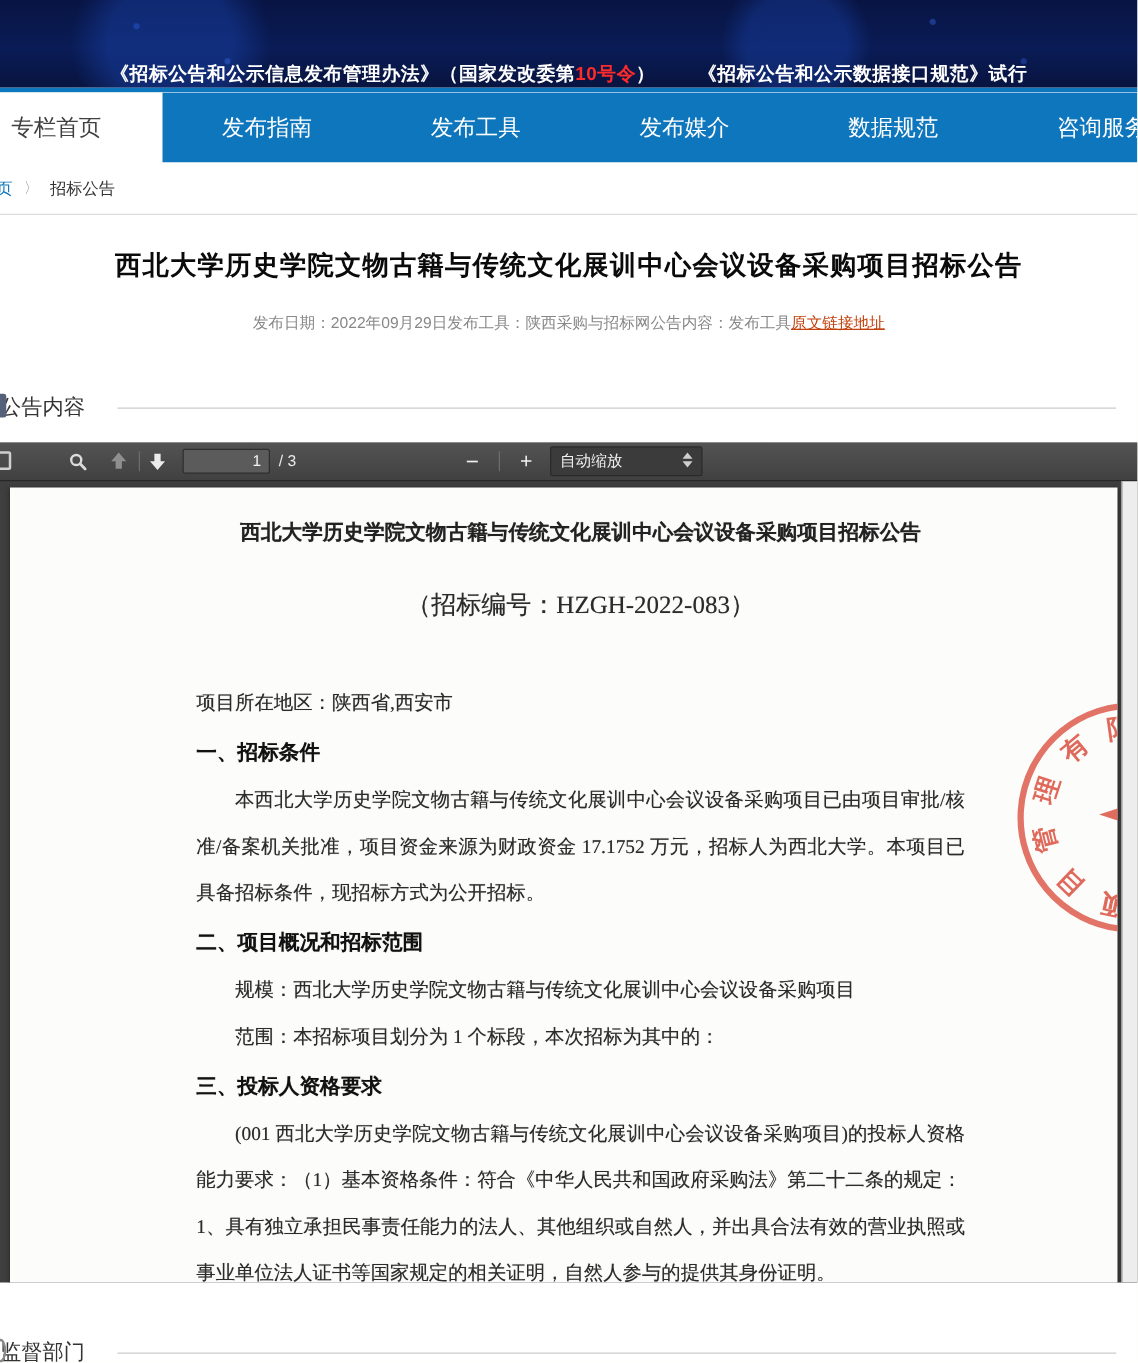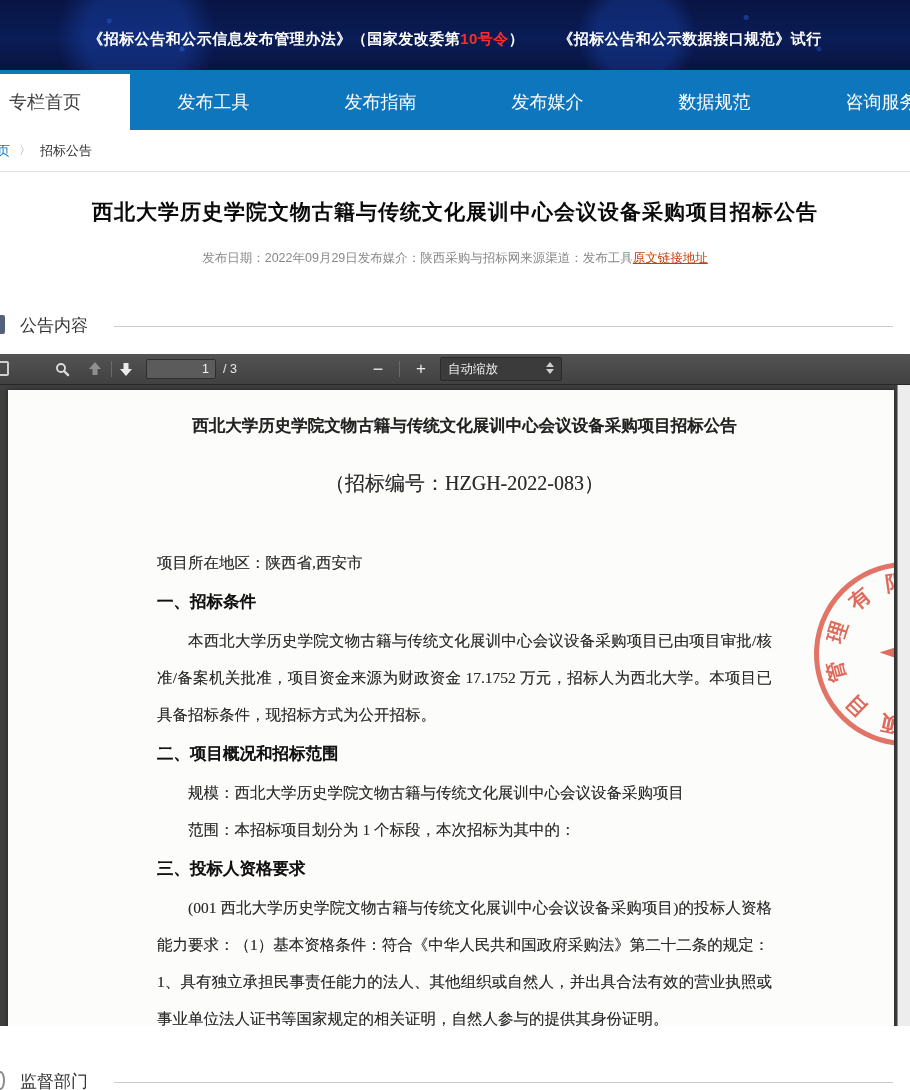--- a/index.html
+++ b/index.html
@@ -15,21 +15,21 @@
     background:
       radial-gradient(circle at 12% 30%, rgba(40,90,220,.45) 0 2px, transparent 3px),
       radial-gradient(circle at 20% 70%, rgba(60,120,255,.35) 0 2px, transparent 3px),
       radial-gradient(circle at 82% 25%, rgba(60,120,255,.35) 0 2px, transparent 3px),
       radial-gradient(circle at 90% 70%, rgba(40,90,220,.4) 0 2px, transparent 3px),
       radial-gradient(circle at 70% 50%, rgba(30,80,200,.3) 0 40px, transparent 60px),
       radial-gradient(circle at 15% 50%, rgba(30,80,200,.35) 0 50px, transparent 80px),
       linear-gradient(180deg,#081443 0%, #0a1c56 55%, #081440 100%);
   }
   .banner-text {
-    position:absolute; top:30px; width:100%; text-align:center;
+    position:absolute; top:50px; width:100%; text-align:center;
     color:#fff; font-size:15px; font-weight:bold; letter-spacing:.5px;
   }
   .banner-text .hl { color:#ff2a2a; }
   .banner-gap { display:inline-block; width:34px; }
 
   
   .nav-topline { height:4px; background:#0e76bd; }
   .nav { display:flex; height:56px; overflow:hidden; background:#fff; }
   .nav-active {
     flex:0 0 130px; background:#fff; color:#404040; font-size:18px;
@@ -55,21 +55,21 @@
     color:#0a0a0a; letter-spacing:1px;
   }
   .meta-row {
     margin-top:24px; display:flex; justify-content:center; 
     font-size:12.5px; color:#888;
   }
   .meta-link { color:#c2410c; text-decoration:underline; cursor:pointer; }
 
   
   .section-header {
-    position:relative; display:flex; align-items:center; padding-left:20px;
+    position:relative; display:flex; align-items:center; 
   }
   .section-header.first { margin-top:47px; }
   .section-header.last  { margin-top:44px; }
   .section-sliver {
     position:absolute; left:-4px; top:1px; width:9px; height:19px;
     border:2px solid #8a8a8a; border-radius:50%; background:transparent;
   }
   .section-sliver.square { border-radius:2px; border-color:#55607a; background:#55607a; }
   .section-title { font-size:17px; color:#333; white-space:nowrap; }
   .section-line { flex:1; height:1px; background:#ccc; margin:2px 17px 0 26px; }
@@ -162,24 +162,24 @@
   </div>
 </div>
 
 <div class="nav-topline"></div>
 <div class="nav">
   <div class="nav-active">
     <span>专栏首页</span>
   </div>
   <div class="nav-rest">
     <div class="nav-item">
+        <span>发布指南</span>
+      </div>
+    <div class="nav-item">
         <span>发布工具</span>
-      </div>
-    <div class="nav-item">
-        <span>发布指南</span>
       </div>
     <div class="nav-item">
         <span>发布媒介</span>
       </div>
     <div class="nav-item">
         <span>数据规范</span>
       </div>
     <div class="nav-item">
         <span>咨询服务</span>
       </div>
@@ -188,22 +188,22 @@
 
 <div class="breadcrumb">
   <a class="crumb-home">首页</a>
   <span class="crumb-sep">〉</span>
   <span>招标公告</span>
 </div>
 
 <div class="article-title">西北大学历史学院文物古籍与传统文化展训中心会议设备采购项目招标公告</div>
 <div class="meta-row">
   <span>发布日期：2022年09月29日</span>
-  <span>发布媒介：陕西采购与招标网</span>
-  <span>来源渠道：发布工具</span>
+  <span>发布工具：陕西采购与招标网</span>
+  <span>公告内容：发布工具</span>
   <a class="meta-link">原文链接地址</a>
 </div>
 
 <div class="section-header first">
   <span class="section-sliver square"></span>
   <span class="section-title">公告内容</span>
   <span class="section-line"></span>
 </div>
 
 <div class="pdf-viewer">

